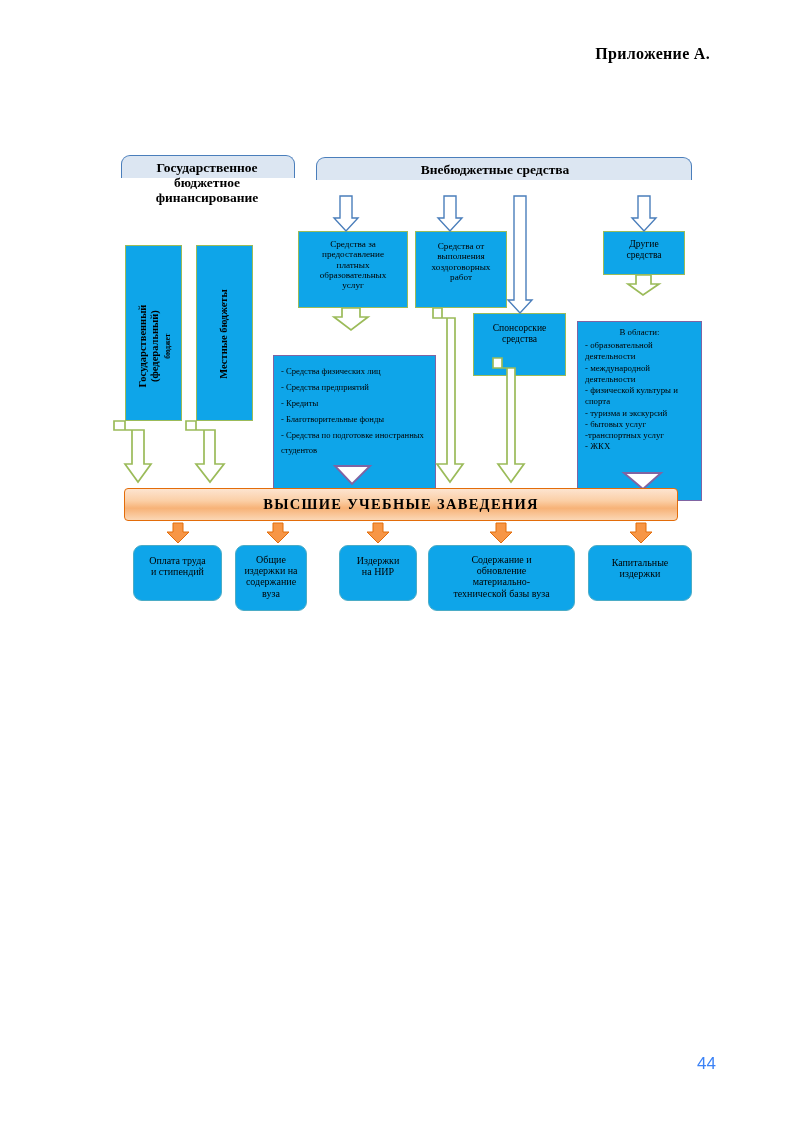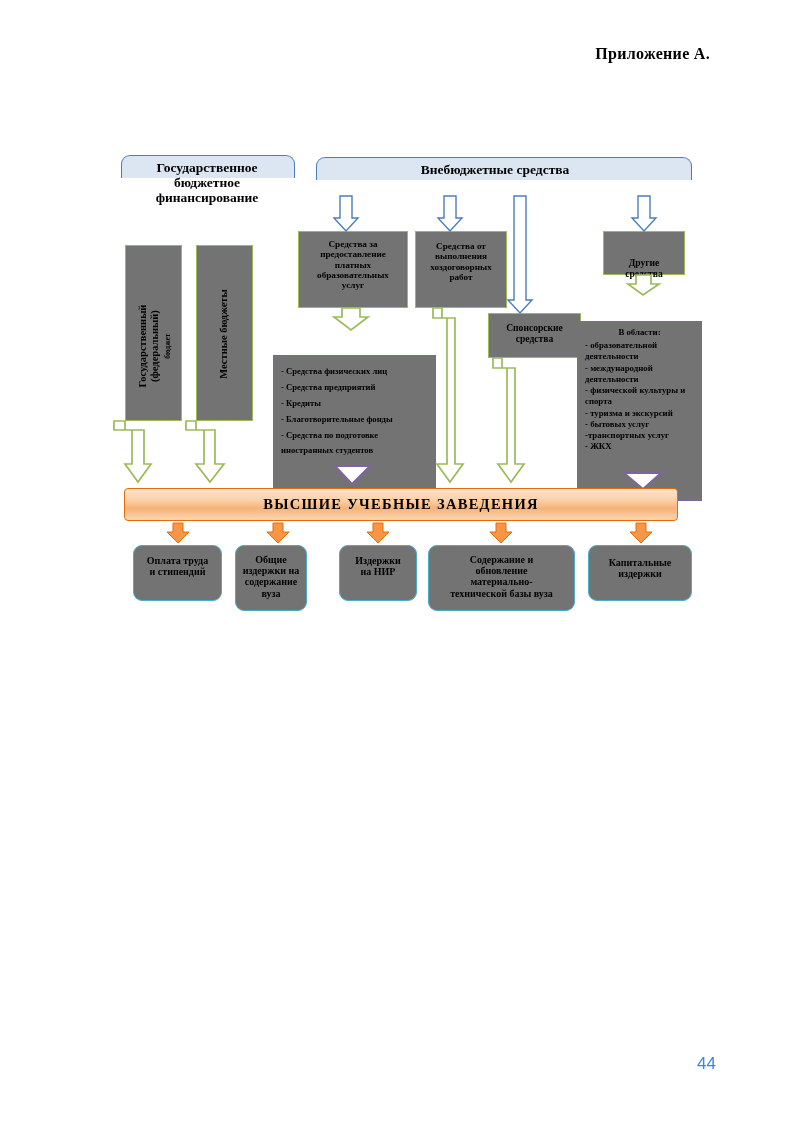--- a/index.html
+++ b/index.html
@@ -40,24 +40,24 @@
     font-weight:bold;
     color:#000;
     text-align:center;
     line-height:1.12;
   }
 
   
   .box{
     position:absolute;
     box-sizing:border-box;
-    background:#737373;
+    background:#0ea5e9;
     text-align:center;
     color:#000;
-    font-weight:bold;
+    font-weight:normal;
   }
   .green{border:1.7px solid #9bbb59;}
   .purple{border:1.9px solid #8064a2;margin-top:28px;}
   .teal{border:1.9px solid #4bacc6;border-radius:9px;}
 
   .box-txt{
     position:absolute;
     left:3px;right:3px;
     text-align:center;
     line-height:1.12;
@@ -128,29 +128,29 @@
 
   <div class="box green" style="left:415px;top:231px;width:92px;height:77px;">
     <div class="box-txt" style="top:9px;font-size:9.2px;">
         <div>Средства от</div>
         <div>выполнения</div>
         <div>хоздоговорных</div>
         <div>работ</div>
       </div>
   </div>
 
-  <div class="box green" style="left:488px;top:313px;width:93px;height:45px;">
+  <div class="box green" style="left:473px;top:313px;width:93px;height:63px;">
     <div class="box-txt" style="top:9px;font-size:9.6px;">
         <div>Спонсорские</div>
         <div>средства</div>
       </div>
   </div>
 
   <div class="box green" style="left:603px;top:231px;width:82px;height:44px;">
-    <div class="box-txt" style="top:7px;font-size:9.6px;margin-top:19px;">
+    <div class="box-txt" style="top:7px;font-size:9.6px;">
         <div>Другие</div>
         <div>средства</div>
       </div>
   </div>
 
   <div class="box purple" style="left:273px;top:327px;width:163px;height:139px;">
     <div class="box-txt left" style="top:8px;font-size:8.6px;line-height:1.85;">
         <div>- Средства физических лиц</div>
         <div>- Средства предприятий</div>
         <div>- Кредиты</div>

